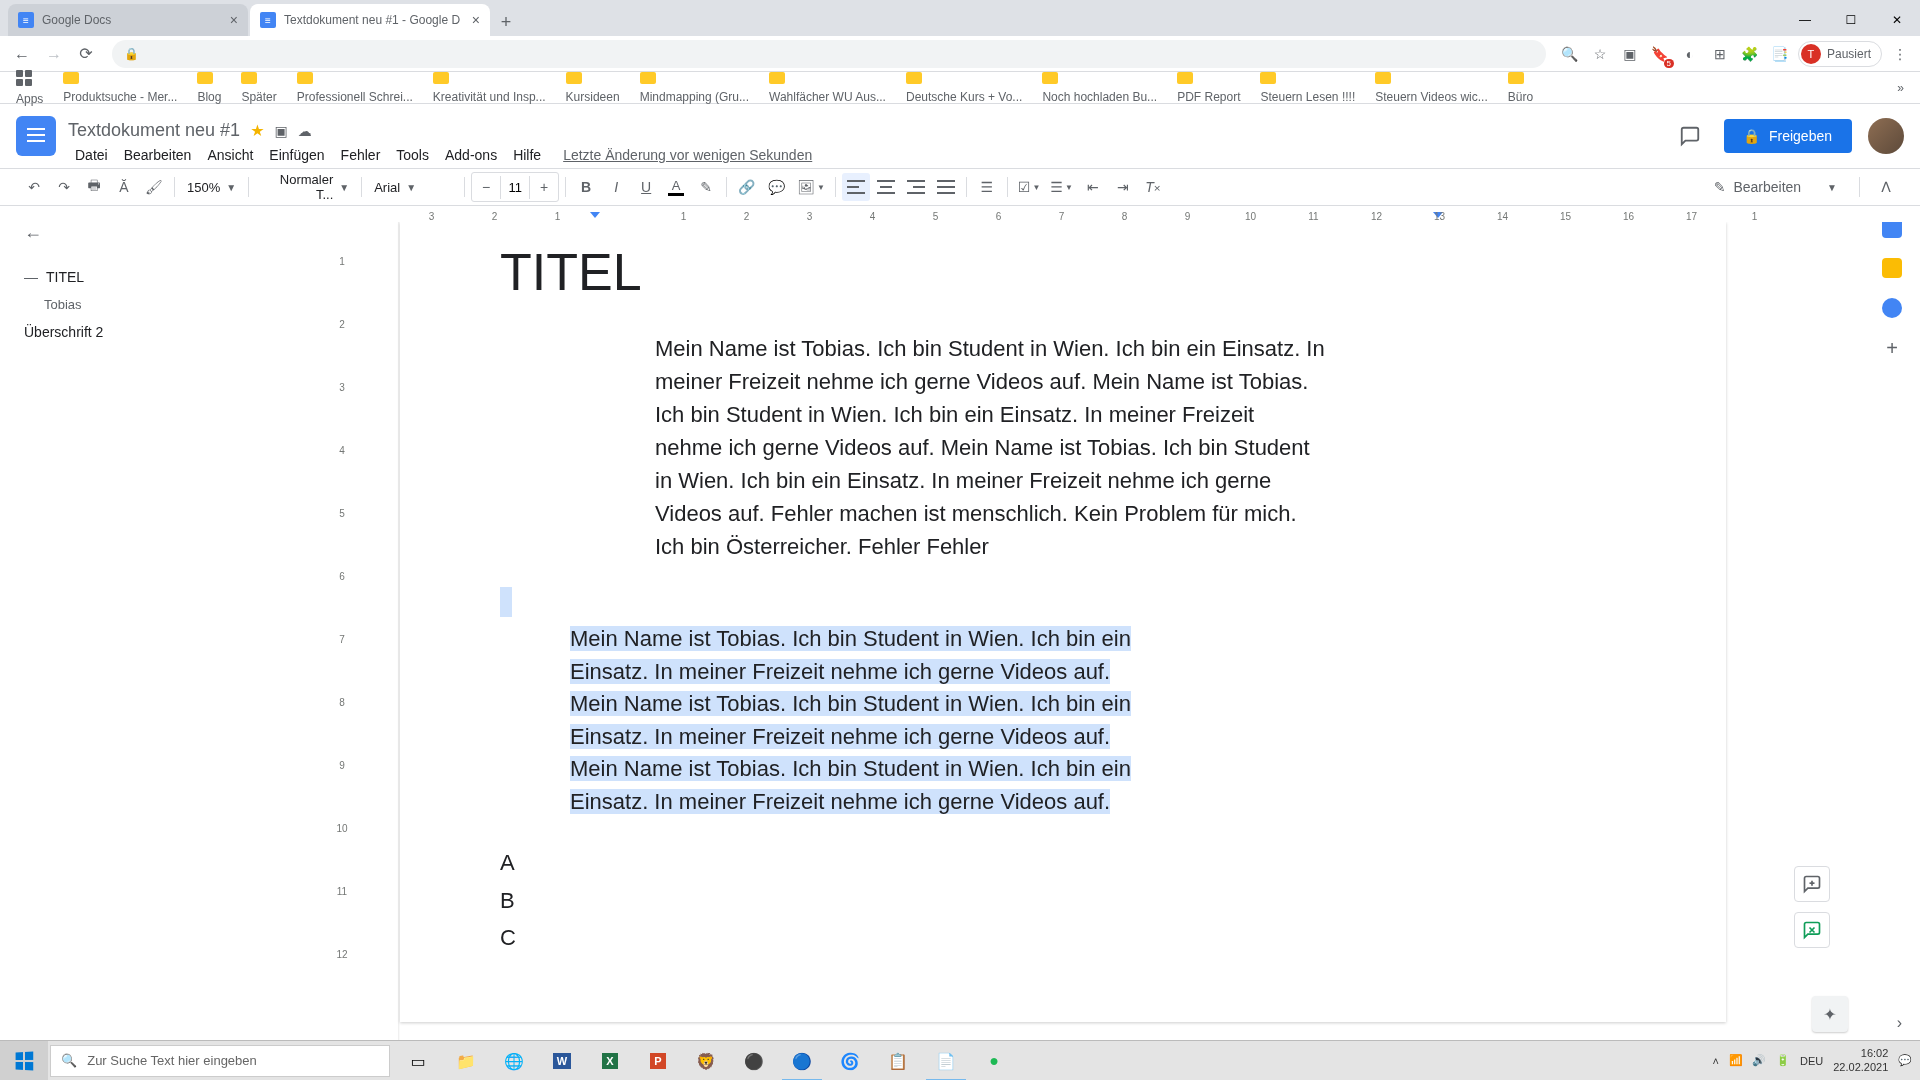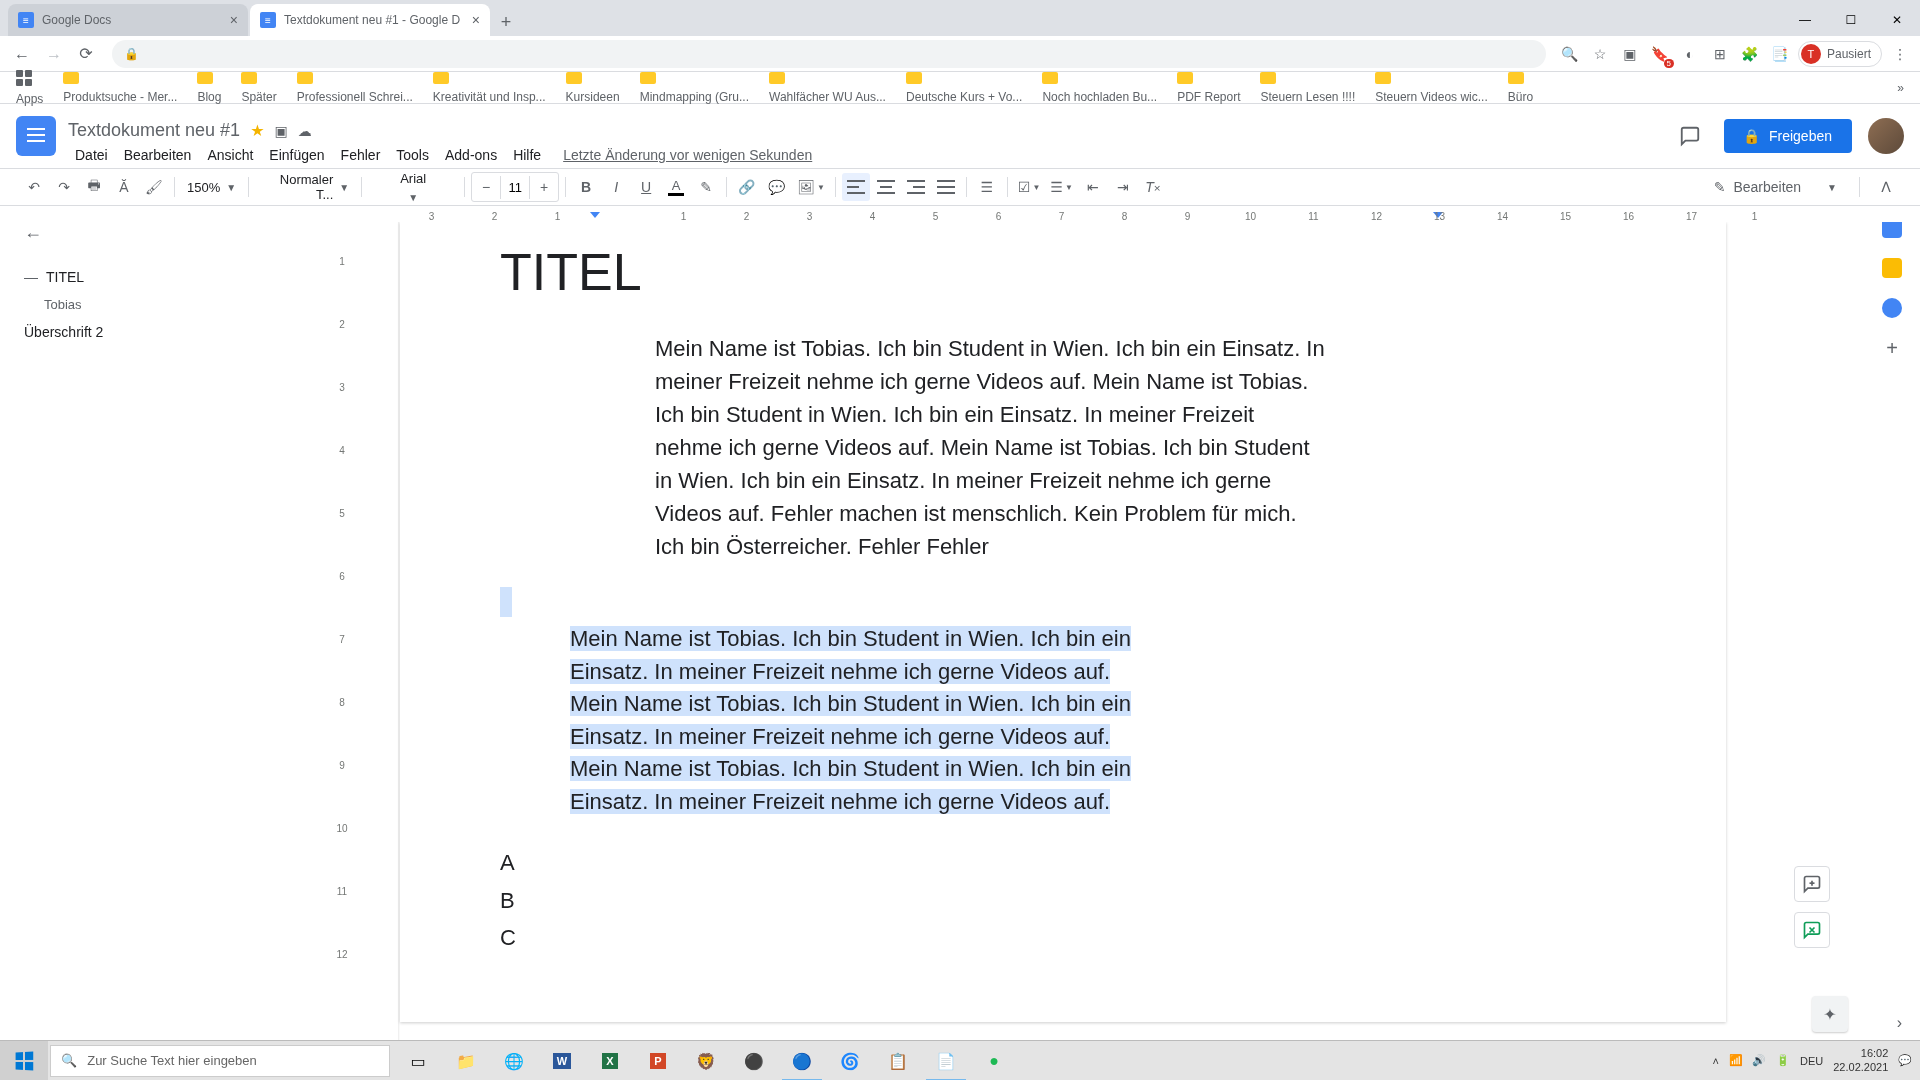--- a/index.html
+++ b/index.html
@@ -284,21 +284,21 @@
   <div class="tb-select">
       <span>150%</span>
       <span class="arr">▼</span>
     </div>
   <div class="tb-sep"></div>
   <div class="tb-select" style="width:100px;">
       <span>Normaler T...</span>
       <span class="arr">▼</span>
     </div>
   <div class="tb-sep"></div>
-  <div class="tb-select" style="width:90px;flex-direction:column;">
+  <div class="tb-select" style="width:90px;">
       <span>Arial</span>
       <span class="arr">▼</span>
     </div>
   <div class="tb-sep"></div>
   <div class="font-size-group">
     <div class="tb-btn">−</div>
     <div class="font-size-val">11</div>
     <div class="tb-btn">+</div>
   </div>
   <div class="tb-sep"></div>

